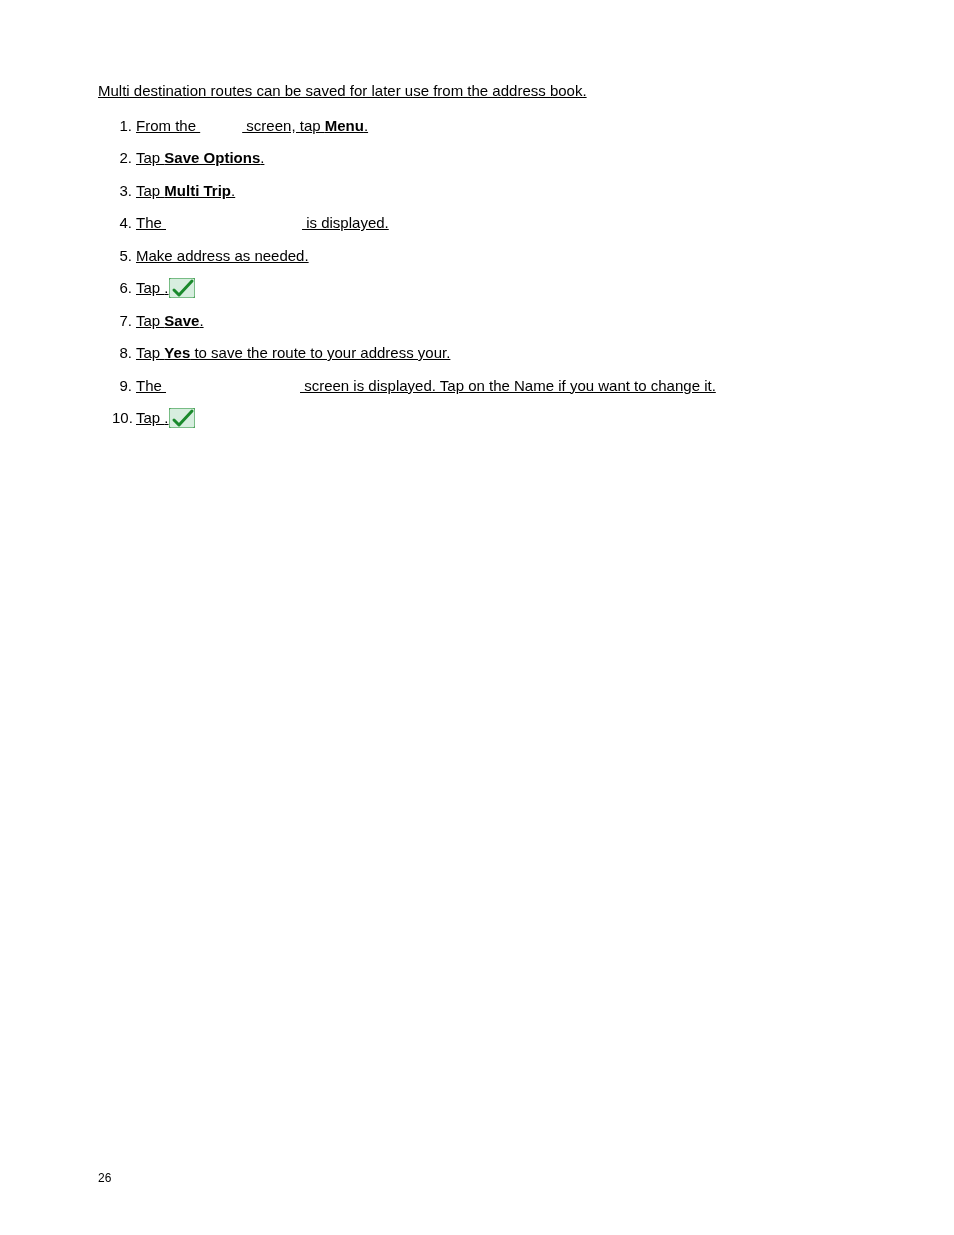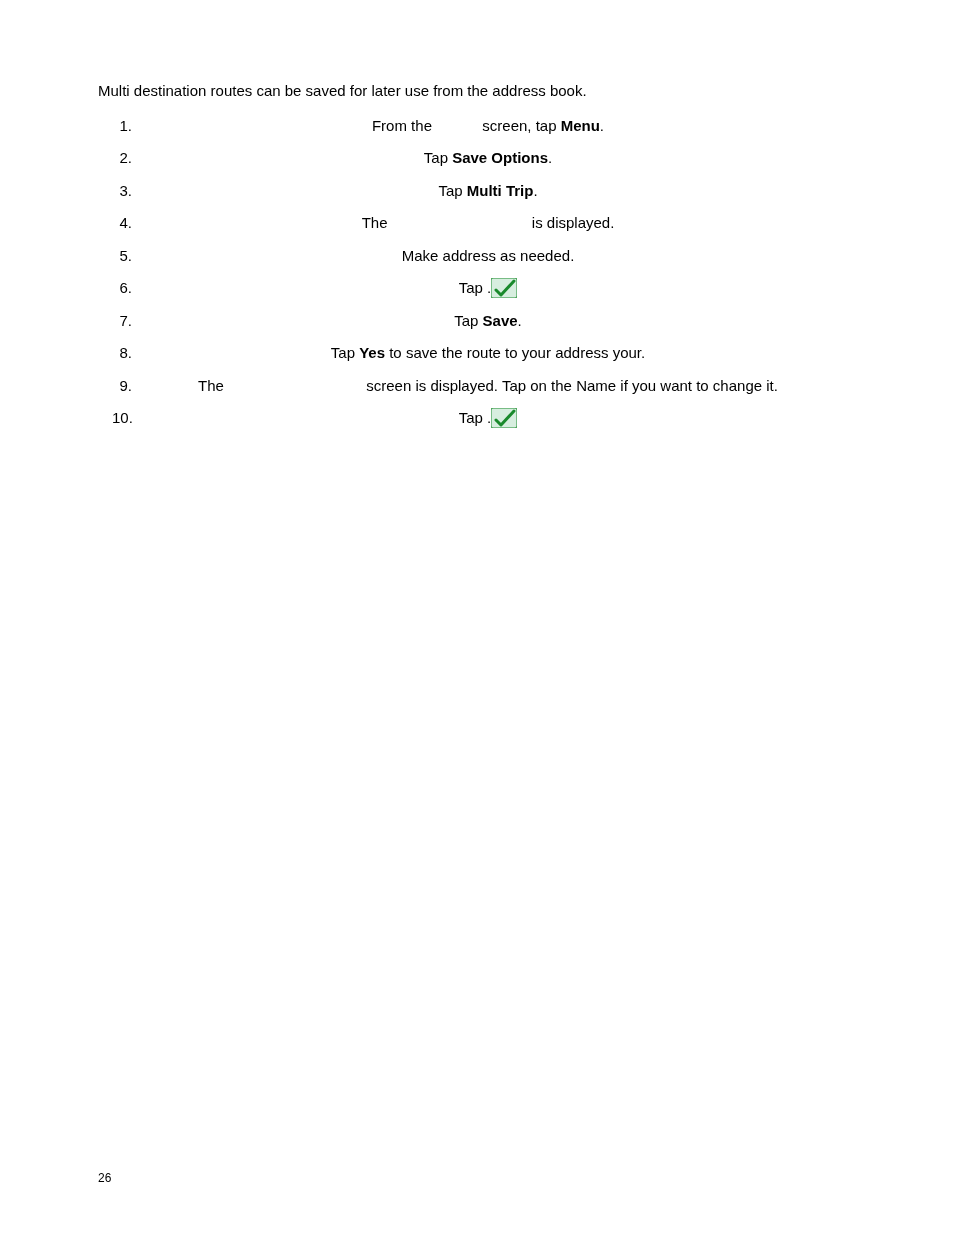--- a/index.html
+++ b/index.html
@@ -11,37 +11,37 @@
     font-family: Arial, Helvetica, sans-serif;
     color: #000000;
     font-size: 15px;
   }
   .page {
     position: relative;
     width: 938px;
     height: 1235px;
     box-sizing: border-box;
     padding: 80px 98px 0 98px;
+    text-decoration: underline;
   }
   .intro {
     margin: 0 0 12px 0;
     line-height: 1.5;
   }
   ol.steps {
     margin: 0;
     padding-left: 38px;
     list-style: none;
     counter-reset: step;
   }
   ol.steps > li {
     position: relative;
     margin: 0 0 10px 0;
     line-height: 1.5;
     padding-left: 0;
-    text-align: center;
   }
   ol.steps > li::before {
     counter-increment: step;
     content: counter(step) ".";
     position: absolute;
     left: -24px;
     width: 20px;
     text-align: right;
   }
   .bold { font-weight: 700; }

